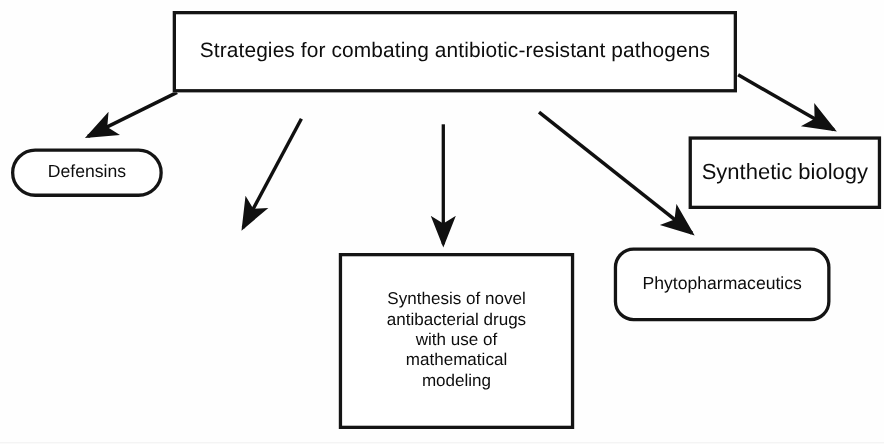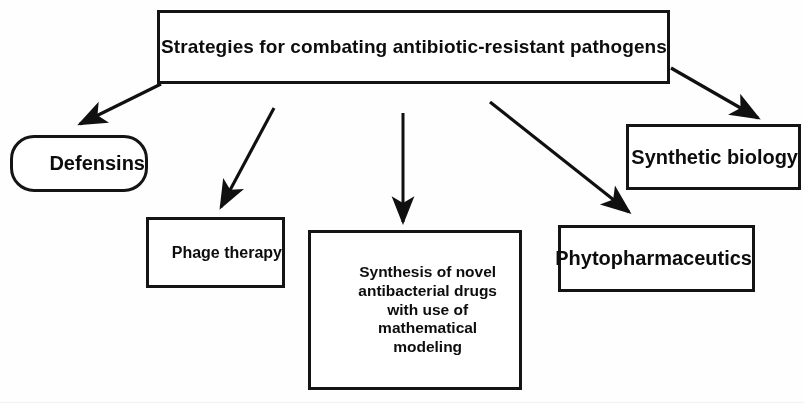--- a/index.html
+++ b/index.html
@@ -15,41 +15,41 @@
     overflow: hidden;
     font-family: "Liberation Sans", sans-serif;
   }
   .node {
     position: absolute;
     box-sizing: border-box;
     background: #ffffff;
     border: 3px solid #141414;
     display: flex;
     align-items: center;
-    justify-content: flex-end;
+    justify-content: center;
     text-align: center;
     color: #0d0d0d;
-    font-weight: bold;
+    font-weight: normal;
     line-height: 1.22;
     z-index: 3;
   }
   .node-title {
     left: 157px;
     top: 10px;
     width: 513px;
     height: 74px;
     font-size: 19px;
     letter-spacing: 0.1px;
   }
   .node-defensins {
     left: 10px;
     top: 135px;
     width: 138px;
-    height: 57px;
-    font-size: 20px;
+    height: 44px;
+    font-size: 16px;
     border-radius: 24px;
   }
   .node-phage {
     left: 146px;
     top: 217px;
     width: 139px;
     height: 71px;
     font-size: 16px;
   }
   .node-synthesis {
@@ -58,21 +58,22 @@
     width: 214px;
     height: 160px;
     font-size: 15.5px;
     padding: 0 22px;
   }
   .node-phyto {
     left: 558px;
     top: 225px;
     width: 197px;
     height: 67px;
-    font-size: 20px;
+    font-size: 16px;
+    border-radius: 18px;
   }
   .node-synbio {
     left: 626px;
     top: 124px;
     width: 175px;
     height: 66px;
     font-size: 20px;
   }
   .node-synthesis .multiline {
     display: block;
@@ -122,23 +123,20 @@
   </svg>
 
   <div class="node node-title">
     <span>Strategies for combating antibiotic-resistant pathogens</span>
   </div>
 
   <div class="node node-defensins">
     <span>Defensins</span>
   </div>
 
-  <div class="node node-phage">
-    <span>Phage therapy</span>
-  </div>
 
   <div class="node node-synthesis">
     <span class="multiline">Synthesis of novel
 antibacterial drugs
 with use of
 mathematical
 modeling</span>
   </div>
 
   <div class="node node-phyto">

